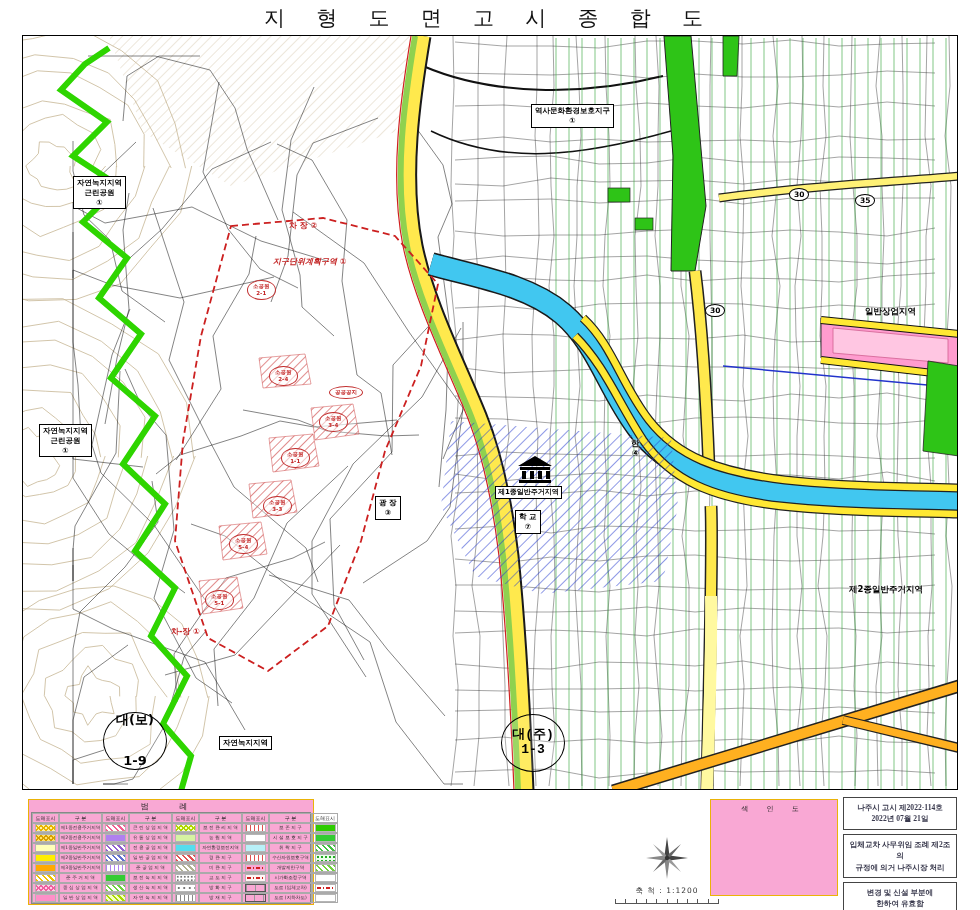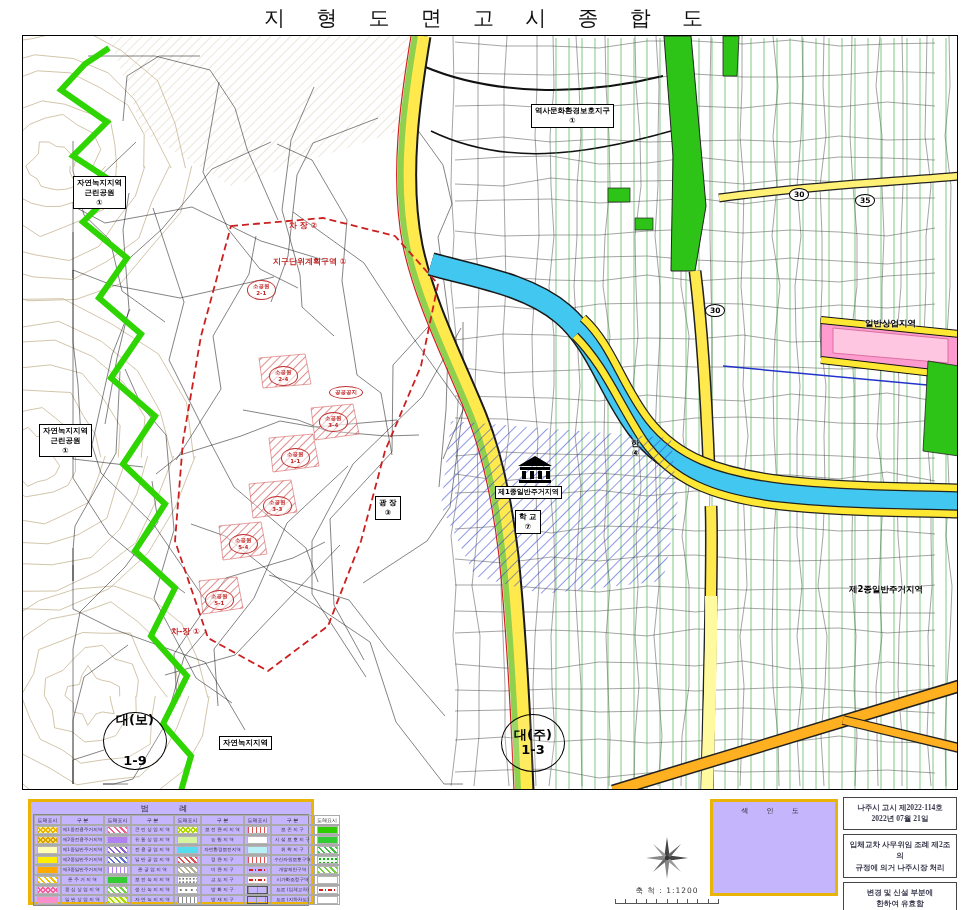--- a/index.html
+++ b/index.html
@@ -21,21 +21,21 @@
   .t-roadnum{border:1px solid #000;border-radius:50%;background:#fff;font-weight:bold;
     font-size:7.5px;padding:1px 4px;}
   .t-bigcircle{width:62px;height:56px;border:1.5px solid #000;border-radius:50%;
     display:flex;flex-direction:column;align-items:center;justify-content:center;
     font-weight:bold;font-size:13px;line-height:1.15;background:rgba(255,255,255,.12);}
   .t-red{color:#c22020;font-weight:bold;font-size:8px;text-shadow:0 0 2px #fff;}
   .t-redellipse{color:#c22020;border:1px solid #c23030;border-radius:50%;font-weight:bold;
     font-size:5.5px;padding:2px 5px;text-align:center;line-height:1.25;background:rgba(255,255,255,.55);}
   #school-icon{position:absolute;left:494px;top:420px;z-index:6;}
   
-  .panel{position:absolute;border:3px solid #eab308;background:#c4b5fd;box-sizing:border-box;}
+  .panel{position:absolute;border:1px solid #eab308;background:#f9a8d4;box-sizing:border-box;}
   #legend-box{left:28px;top:799px;width:286px;height:106px;padding:1px 2px;}
   #legend-title{text-align:center;font-size:8px;letter-spacing:14px;color:#222;line-height:11px;}
   #legend-grid{display:grid;grid-template-columns:27px 43px 27px 43px 27px 43px 27px 43px 26px;
     grid-auto-rows:1fr;height:90px;border:.5px solid #888;}
   .lg-c{border:.5px solid #aaa;display:flex;align-items:center;justify-content:center;
     font-size:4.6px;color:#333;overflow:hidden;text-align:center;line-height:1;}
   .lg-h{font-size:5px;color:#222;}
   .sw{width:21px;height:7.5px;border:.5px solid #b5b5b5;box-sizing:border-box;position:relative;}
   .sw-ycross{background-color:#fff2a6;background-image:repeating-linear-gradient(45deg,#e8b400 0 1px,transparent 1px 3.5px),repeating-linear-gradient(135deg,#e8b400 0 1px,transparent 1px 3.5px);}
   .sw-ycross2{background-color:#ffe36e;background-image:repeating-linear-gradient(45deg,#d8a000 0 1px,transparent 1px 3.5px),repeating-linear-gradient(135deg,#d8a000 0 1px,transparent 1px 3.5px);}
@@ -332,21 +332,21 @@
         <div>자연녹지지역</div>
       </div>
       <div class="mlabel t-box" style="left: 508px; top: 68px;">
         <div>역사문화환경보호지구</div>
         <div>①</div>
       </div>
       <div class="mlabel t-box" style="left: 352px; top: 460px;">
         <div>광  장</div>
         <div>③</div>
       </div>
-      <div class="mlabel t-plain" style="left: 842px; top: 282px;">
+      <div class="mlabel t-plain" style="left: 842px; top: 270px;">
         <div>일반상업지역</div>
       </div>
       <div class="mlabel t-plain" style="left: 826px; top: 548px;">
         <div>제2종일반주거지역</div>
       </div>
       <div class="mlabel t-boxdark" style="left: 472px; top: 450px;">
         <div>제1종일반주거지역</div>
       </div>
       <div class="mlabel t-box" style="left: 492px; top: 474px;">
         <div>학    교</div>
@@ -356,25 +356,25 @@
         <div>한</div>
         <div>④</div>
       </div>
       <div class="mlabel t-roadnum" style="left: 766px; top: 152px;">30</div>
       <div class="mlabel t-roadnum" style="left: 832px; top: 158px;">35</div>
       <div class="mlabel t-roadnum" style="left: 682px; top: 268px;">30</div>
       <div class="mlabel t-bigcircle" style="left: 80px; top: 676px; justify-content: space-between;">
         <div>대(보)</div>
         <div>1-9</div>
       </div>
-      <div class="mlabel t-bigcircle" style="left: 478px; top: 678px;">
+      <div class="mlabel t-bigcircle" style="left: 478px; top: 678px; font-family: Liberation Mono, monospace;">
         <div>대(주)</div>
         <div>1-3</div>
       </div>
-      <div class="mlabel t-red" style="left: 250px; top: 220px;">지구단위계획구역 ①</div>
+      <div class="mlabel t-red" style="left: 250px; top: 220px; font-style: italic;">지구단위계획구역 ①</div>
       <div class="mlabel t-red" style="left: 148px; top: 590px;">차-장 ①</div>
       <div class="mlabel t-red" style="left: 266px; top: 184px; text-align: right;">차 장 ②</div>
       <div class="mlabel t-redellipse" style="left: 246px; top: 330px;">
         <div>소공원</div>
         <div>2-4</div>
       </div>
       <div class="mlabel t-redellipse" style="left: 296px; top: 376px;">
         <div>소공원</div>
         <div>3-4</div>
       </div>

